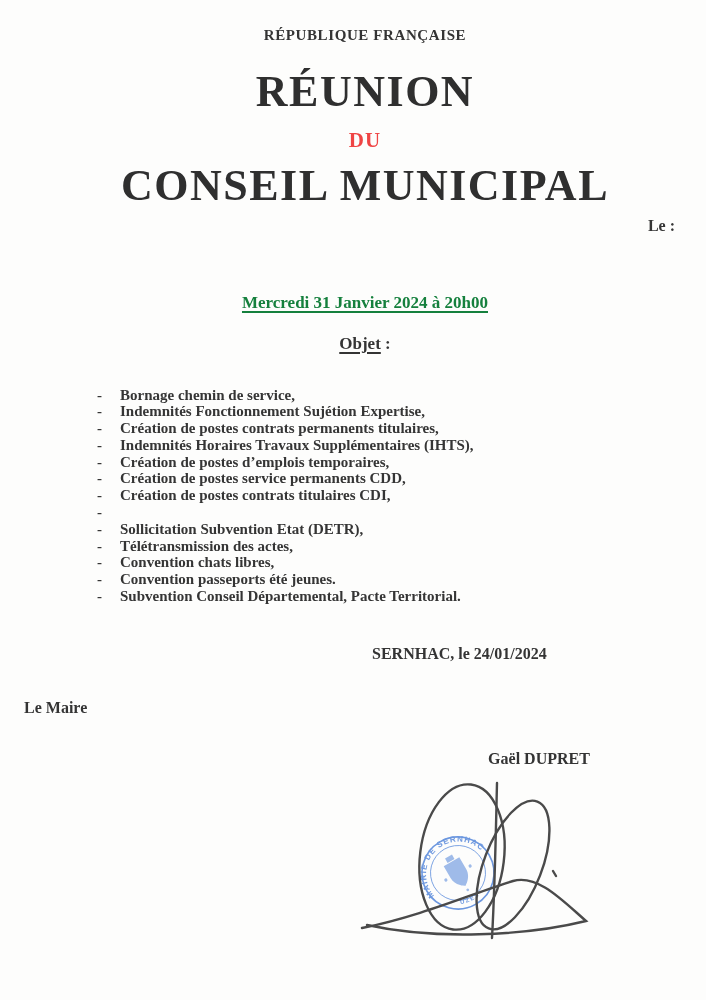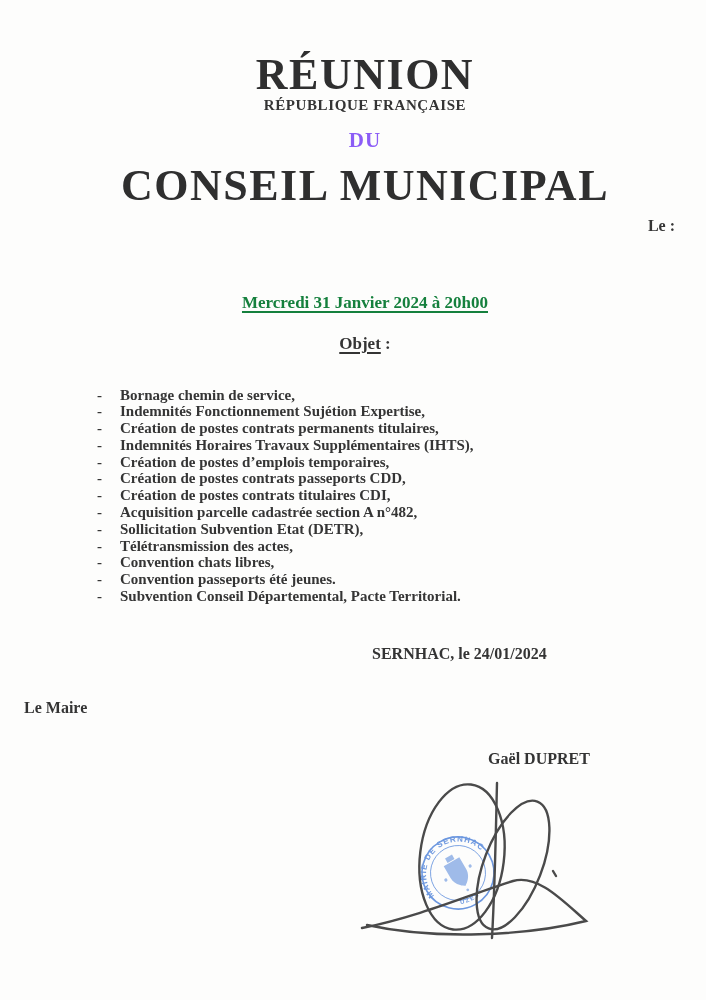--- a/index.html
+++ b/index.html
@@ -19,21 +19,21 @@
   .republic {
     font-size:15px; font-weight:bold; letter-spacing:.6px; color:#343434;
   }
   .title-main {
     margin-top:26px;
     font-size:44px; font-weight:bold; letter-spacing:1.5px; color:#2f2f2f;
     line-height:1;
   }
   .title-du {
     margin-top:16px;
-    font-size:21px; font-weight:bold; letter-spacing:1px; color:#8b5cf6;
+    font-size:21px; font-weight:bold; letter-spacing:1px; color:#ef4444;
     line-height:1;
   }
   .title-conseil {
     margin-top:13px;
     font-size:44px; font-weight:bold; letter-spacing:1.5px; color:#2f2f2f;
     line-height:1;
   }
   .convocation {
     margin:24px auto 0;
     width:620px;
@@ -94,23 +94,23 @@
   .signature-svg {
     position:absolute; left:350px; top:765px;
     width:260px; height:185px;
   }
 </style>
 </head>
 <body>
 
 <div class="page">
 
+  <div class="center republic">RÉPUBLIQUE FRANÇAISE</div>
+
   <div class="center title-main">RÉUNION</div>
-
-  <div class="center republic">RÉPUBLIQUE FRANÇAISE</div>
 
   <div class="center title-du">DU</div>
 
   <div class="center title-conseil">CONSEIL MUNICIPAL</div>
 
 
   <div class="convocation convocation-le">Le :</div>
 
   <div class="center meeting-date">
     <span>Mercredi 31 Janvier 2024 à 20h00</span>
@@ -142,31 +142,30 @@
         <span class="item-text">Indemnités Horaires Travaux Supplémentaires (IHTS),</span>
       </li>
 
       <li class="agenda-item">
         <span class="dash">-</span>
         <span class="item-text">Création de postes d’emplois temporaires,</span>
       </li>
 
       <li class="agenda-item">
         <span class="dash">-</span>
-        <span class="item-text">Création de postes contrats passeports CDD,</span>
+        <span class="item-text">Création de postes service permanents CDD,</span>
       </li>
 
       <li class="agenda-item">
         <span class="dash">-</span>
         <span class="item-text">Création de postes contrats titulaires CDI,</span>
       </li>
 
       <li class="agenda-item">
         <span class="dash">-</span>
-        <span class="item-text">Acquisition parcelle cadastrée section A n°482,</span>
       </li>
 
       <li class="agenda-item">
         <span class="dash">-</span>
         <span class="item-text">Sollicitation Subvention Etat (DETR),</span>
       </li>
 
       <li class="agenda-item">
         <span class="dash">-</span>
         <span class="item-text">Télétransmission des actes,</span>

